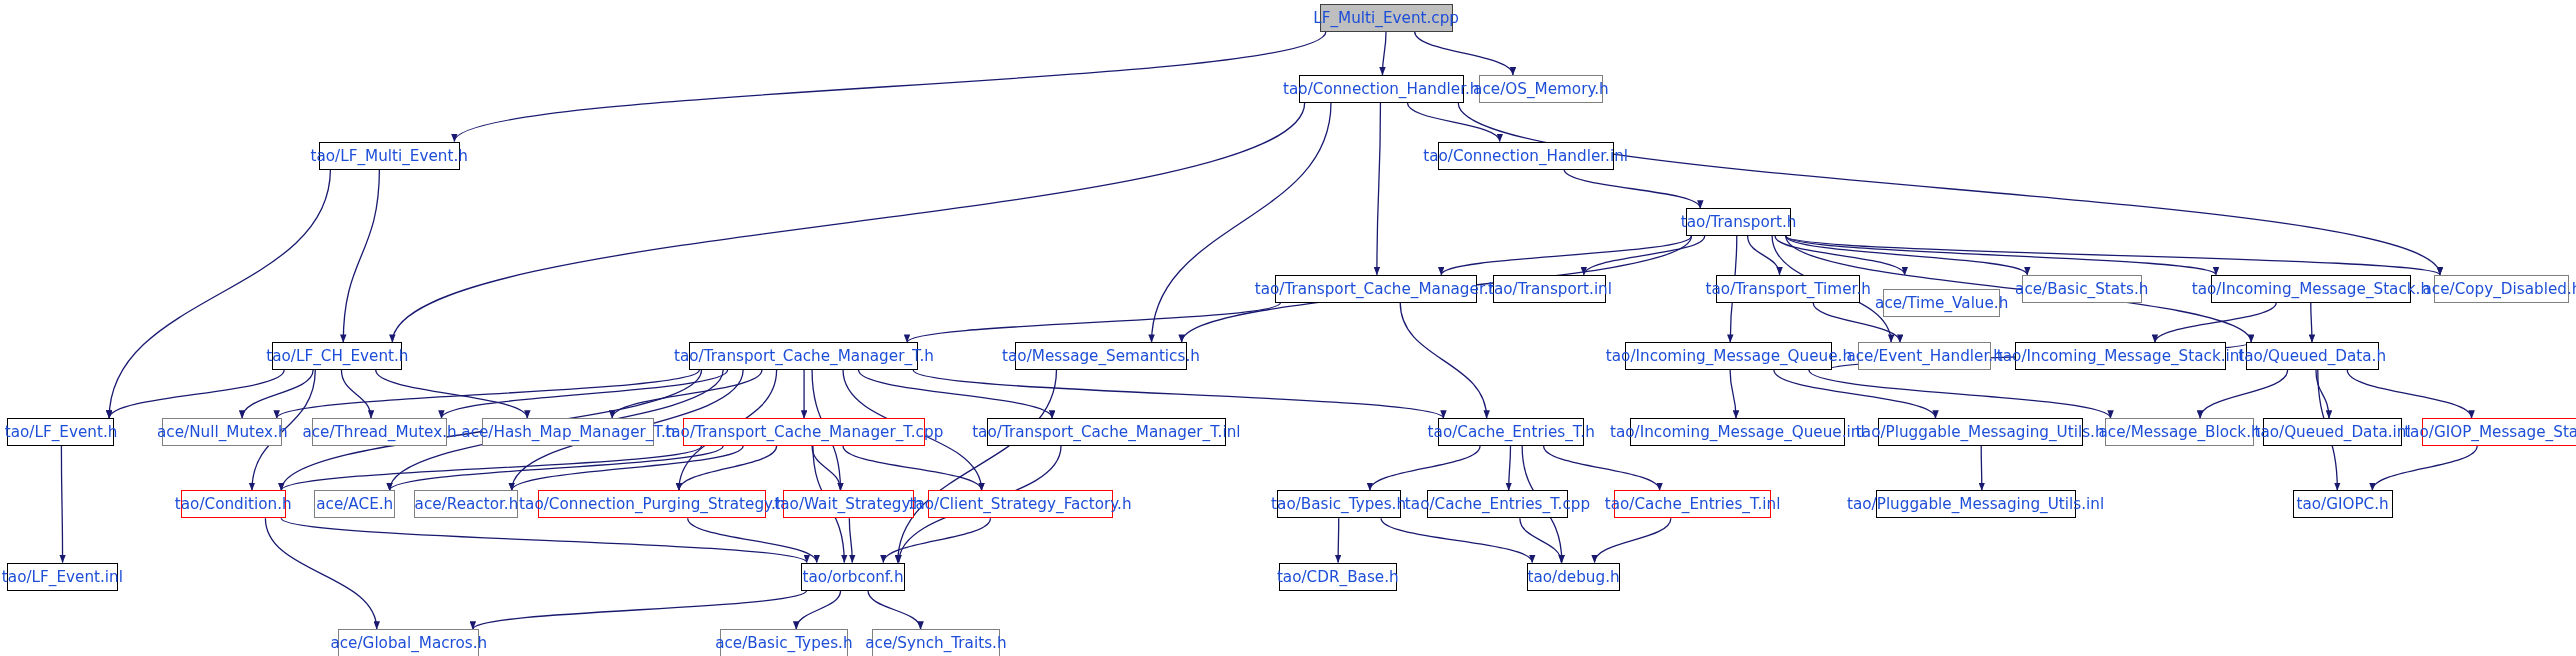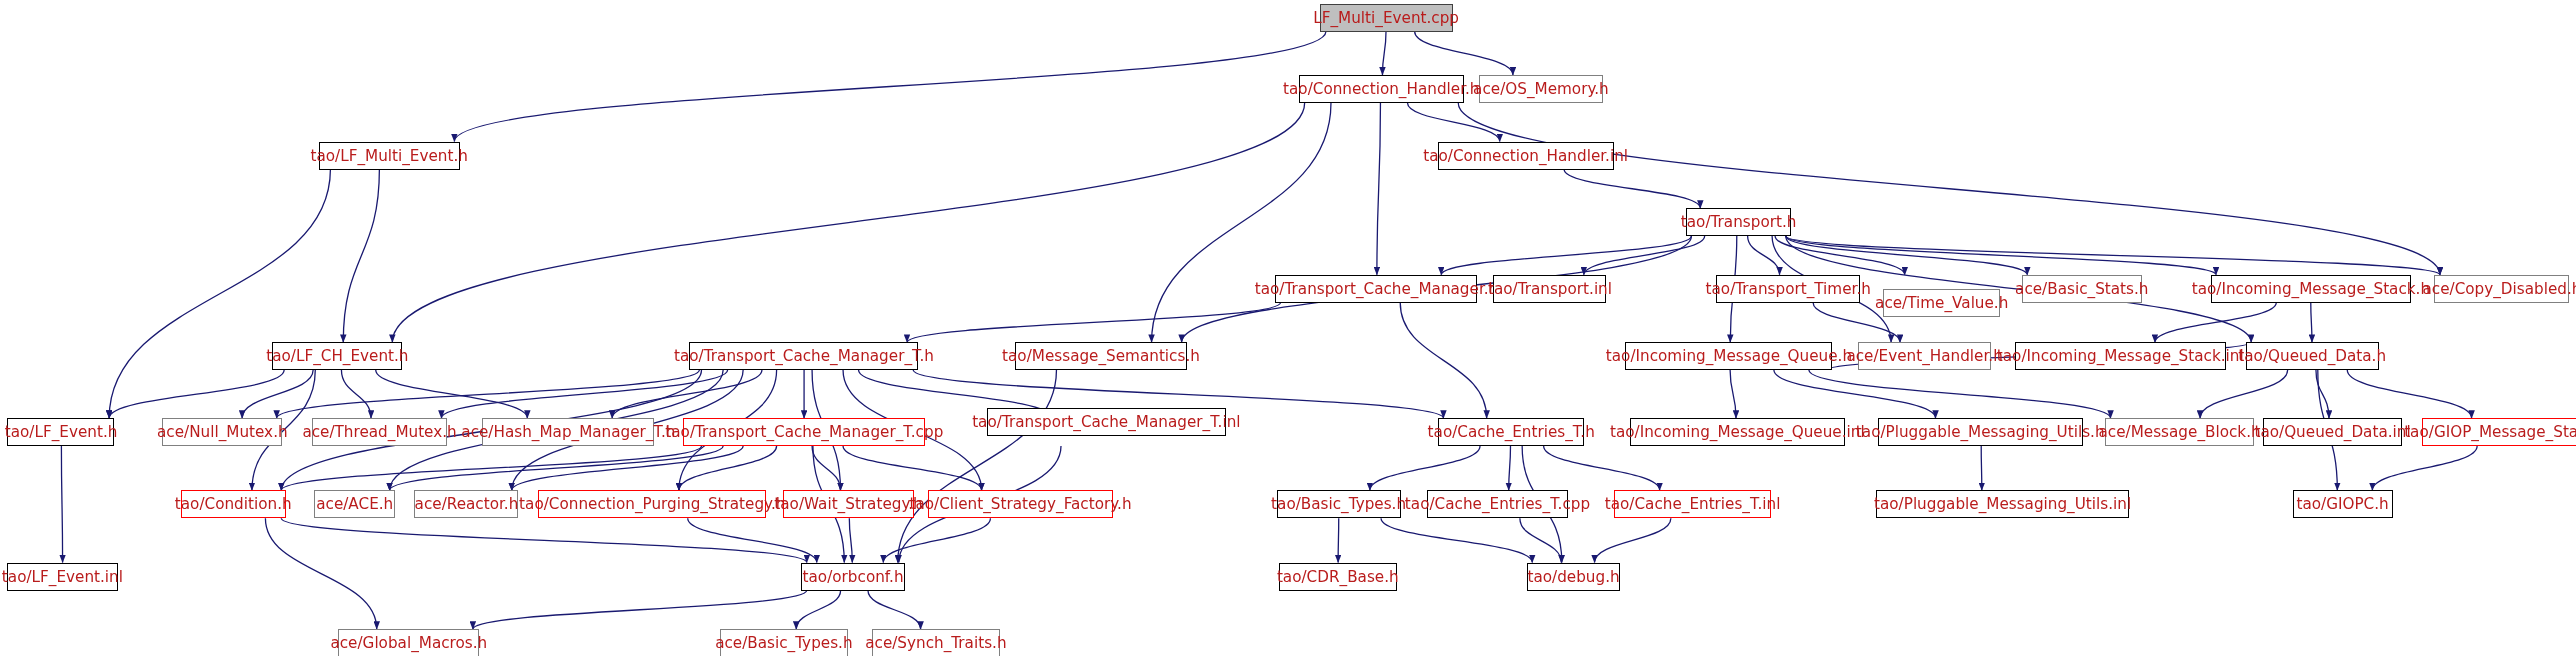--- a/index.html
+++ b/index.html
@@ -25,21 +25,21 @@
   }
   .node {
     position: absolute;
     box-sizing: border-box;
     display: flex;
     align-items: center;
     justify-content: center;
     height: 28px;
     background: #ffffff;
     border: 0.9px solid #808080;
-    color: #b91c1c;
+    color: #1d4ed8;
     font-size: 15.7px;
     line-height: 1;
     white-space: nowrap;
     letter-spacing: 0px;
     padding: 0 6.5px;
     cursor: pointer;
   }
   .node.solid {
     border: 0.9px solid #000000;
   }
@@ -217,21 +217,21 @@
       </div>
       <div class="node" style="left: 312px; top: 418px; width: 135px;">
         <span class="lbl">ace/Thread_Mutex.h</span>
       </div>
       <div class="node" style="left: 482px; top: 418px; width: 172px;">
         <span class="lbl">ace/Hash_Map_Manager_T.h</span>
       </div>
       <div class="node red" style="left: 683px; top: 418px; width: 242px;">
         <span class="lbl">tao/Transport_Cache_Manager_T.cpp</span>
       </div>
-      <div class="node solid" style="left: 987px; top: 408px; width: 239px;">
+      <div class="node solid" style="left: 987px; top: 418px; width: 239px;">
         <span class="lbl">tao/Transport_Cache_Manager_T.inl</span>
       </div>
       <div class="node solid" style="left: 1438px; top: 418px; width: 146px;">
         <span class="lbl">tao/Cache_Entries_T.h</span>
       </div>
       <div class="node solid" style="left: 1630px; top: 418px; width: 215px;">
         <span class="lbl">tao/Incoming_Message_Queue.inl</span>
       </div>
       <div class="node solid" style="left: 1878px; top: 418px; width: 205px;">
         <span class="lbl">tao/Pluggable_Messaging_Utils.h</span>
@@ -265,21 +265,21 @@
       </div>
       <div class="node solid" style="left: 1277px; top: 490px; width: 124px;">
         <span class="lbl">tao/Basic_Types.h</span>
       </div>
       <div class="node solid" style="left: 1427px; top: 490px; width: 141px;">
         <span class="lbl">tao/Cache_Entries_T.cpp</span>
       </div>
       <div class="node red" style="left: 1614px; top: 490px; width: 157px;">
         <span class="lbl">tao/Cache_Entries_T.inl</span>
       </div>
-      <div class="node solid" style="left: 1876px; top: 490px; width: 253px;">
+      <div class="node solid" style="left: 1876px; top: 490px; width: 200px;">
         <span class="lbl">tao/Pluggable_Messaging_Utils.inl</span>
       </div>
       <div class="node solid" style="left: 2293px; top: 490px; width: 100px;">
         <span class="lbl">tao/GIOPC.h</span>
       </div>
       <div class="node solid" style="left: 7.4px; top: 563px; width: 111px;">
         <span class="lbl">tao/LF_Event.inl</span>
       </div>
       <div class="node solid" style="left: 801px; top: 563px; width: 104px;">
         <span class="lbl">tao/orbconf.h</span>

